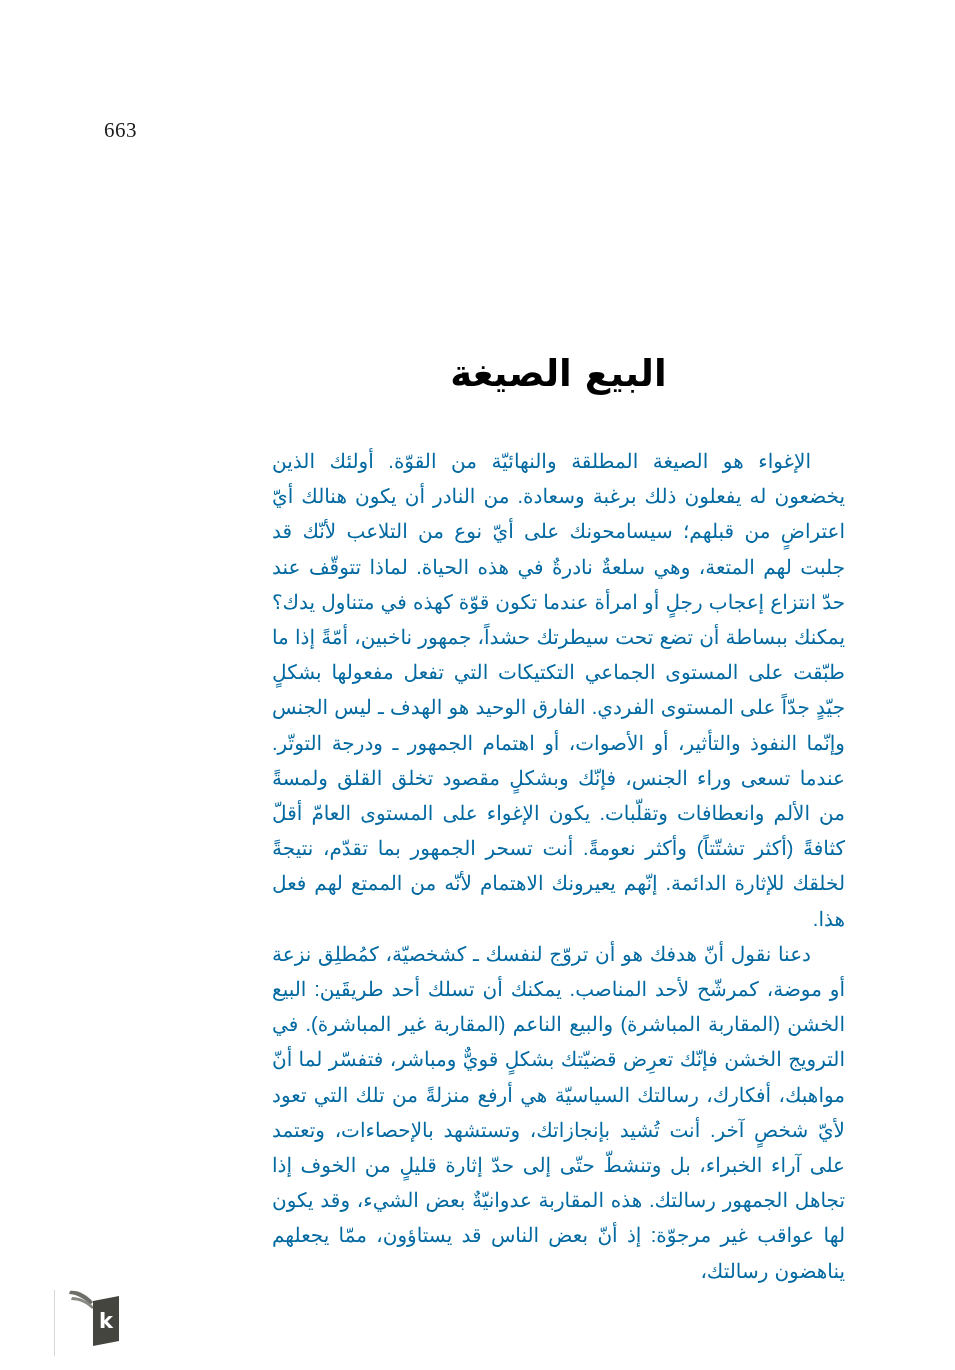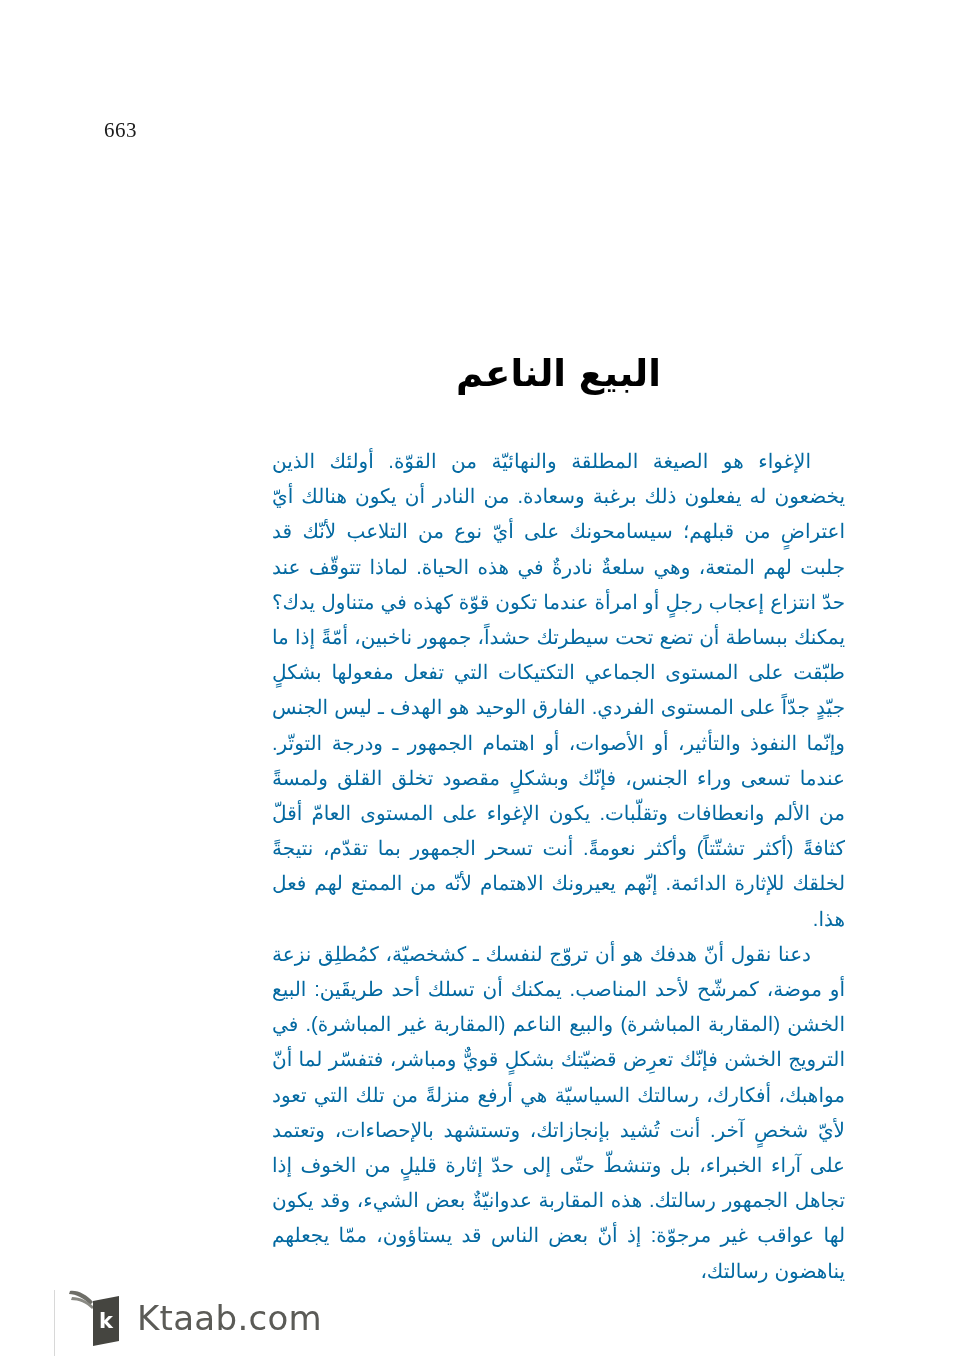--- a/index.html
+++ b/index.html
@@ -100,33 +100,32 @@
 </style>
 </head>
 <body>
 
 <div class="page">
 
   <div class="scan-edge"></div>
 
   <div class="page-number">663</div>
 
-  <h1 class="chapter-title">البيع الناعم</h1>
+  <h1 class="chapter-title">البيع الصيغة</h1>
 
   <div class="body-text">
     <p>الإغواء هو الصيغة المطلقة والنهائيّة من القوّة. أولئك الذين يخضعون له يفعلون ذلك برغبة وسعادة. من النادر أن يكون هنالك أيّ اعتراضٍ من قبلهم؛ سيسامحونك على أيّ نوع من التلاعب لأنّك قد جلبت لهم المتعة، وهي سلعةٌ نادرةٌ في هذه الحياة. لماذا تتوقّف عند حدّ انتزاع إعجاب رجلٍ أو امرأة عندما تكون قوّة كهذه في متناول يدك؟ يمكنك ببساطة أن تضع تحت سيطرتك حشداً، جمهور ناخبين، أمّةً إذا ما طبّقت على المستوى الجماعي التكتيكات التي تفعل مفعولها بشكلٍ جيّدٍ جدّاً على المستوى الفردي. الفارق الوحيد هو الهدف ـ ليس الجنس وإنّما النفوذ والتأثير، أو الأصوات، أو اهتمام الجمهور ـ ودرجة التوتّر. عندما تسعى وراء الجنس، فإنّك وبشكلٍ مقصود تخلق القلق ولمسةً من الألم وانعطافات وتقلّبات. يكون الإغواء على المستوى العامّ أقلّ كثافةً (أكثر تشتّتاً) وأكثر نعومةً. أنت تسحر الجمهور بما تقدّم، نتيجةً لخلقك للإثارة الدائمة. إنّهم يعيرونك الاهتمام لأنّه من الممتع لهم فعل هذا.</p>
     <p>دعنا نقول أنّ هدفك هو أن تروّج لنفسك ـ كشخصيّة، كمُطلِق نزعة أو موضة، كمرشّح لأحد المناصب. يمكنك أن تسلك أحد طريقَين: البيع الخشن (المقاربة المباشرة) والبيع الناعم (المقاربة غير المباشرة). في الترويج الخشن فإنّك تعرِض قضيّتك بشكلٍ قويٌّ ومباشر، فتفسّر لما أنّ مواهبك، أفكارك، رسالتك السياسيّة هي أرفع منزلةً من تلك التي تعود لأيّ شخصٍ آخر. أنت تُشيد بإنجازاتك، وتستشهد بالإحصاءات، وتعتمد على آراء الخبراء، بل وتنشطّ حتّى إلى حدّ إثارة قليلٍ من الخوف إذا تجاهل الجمهور رسالتك. هذه المقاربة عدوانيّةٌ بعض الشيء، وقد يكون لها عواقب غير مرجوّة: إذ أنّ بعض الناس قد يستاؤون، ممّا يجعلهم يناهضون رسالتك،</p>
   </div>
 
   <div class="watermark">
     <svg class="watermark-logo" viewBox="0 0 56 64">
 
       <path d="M2 5 C10 4 19 9 25 16 L22 19 C16 12 8 8 1 8 Z" fill="#6e6e68"></path>
       <path d="M4 11 C12 11 20 15 26 21 L24 23 C18 17 11 14 3 14 Z" fill="#8a8a84"></path>
 
       <path d="M25 15 L51 10 L51 55 L25 60 Z" fill="#454540"></path>
 
       <text x="38" y="42" text-anchor="middle" font-family="DejaVu Sans, Liberation Sans, sans-serif" font-size="21" font-weight="bold" fill="#ffffff">k</text>
     </svg>
-    <span class="watermark-text">Ktaab.com</span>
   </div>
 
 </div>
 
 </body></html>

